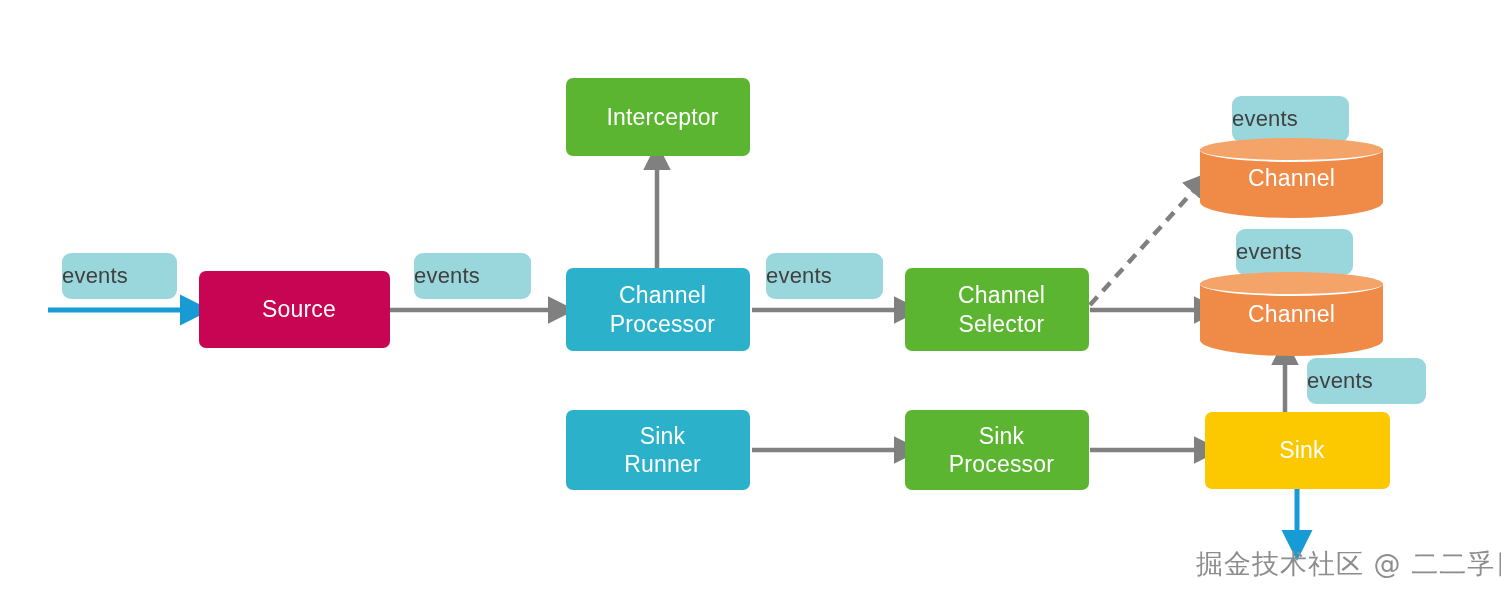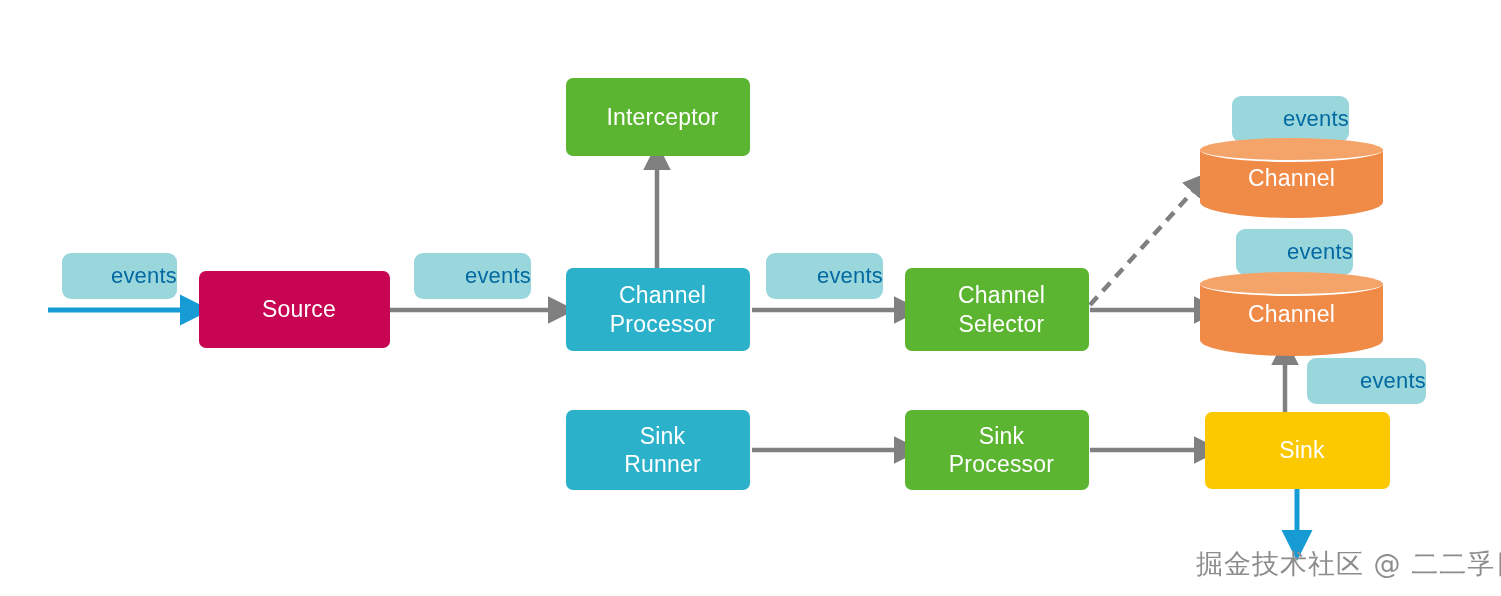--- a/index.html
+++ b/index.html
@@ -29,22 +29,22 @@
     border-radius: 7px;
     letter-spacing: .2px;
     box-sizing: border-box;
     white-space: pre-line;
     padding-left: 9px;
   }
   .tag {
     position: absolute;
     display: flex;
     align-items: center;
-    justify-content: flex-end;
-    color: #0369a1;
+    justify-content: flex-start;
+    color: #404040;
     font-size: 22px;
     border-radius: 9px;
     box-sizing: border-box;
     letter-spacing: .2px;
   }
   .cyl {
     position: absolute;
     box-sizing: border-box;
   }
   .cyl .body {

